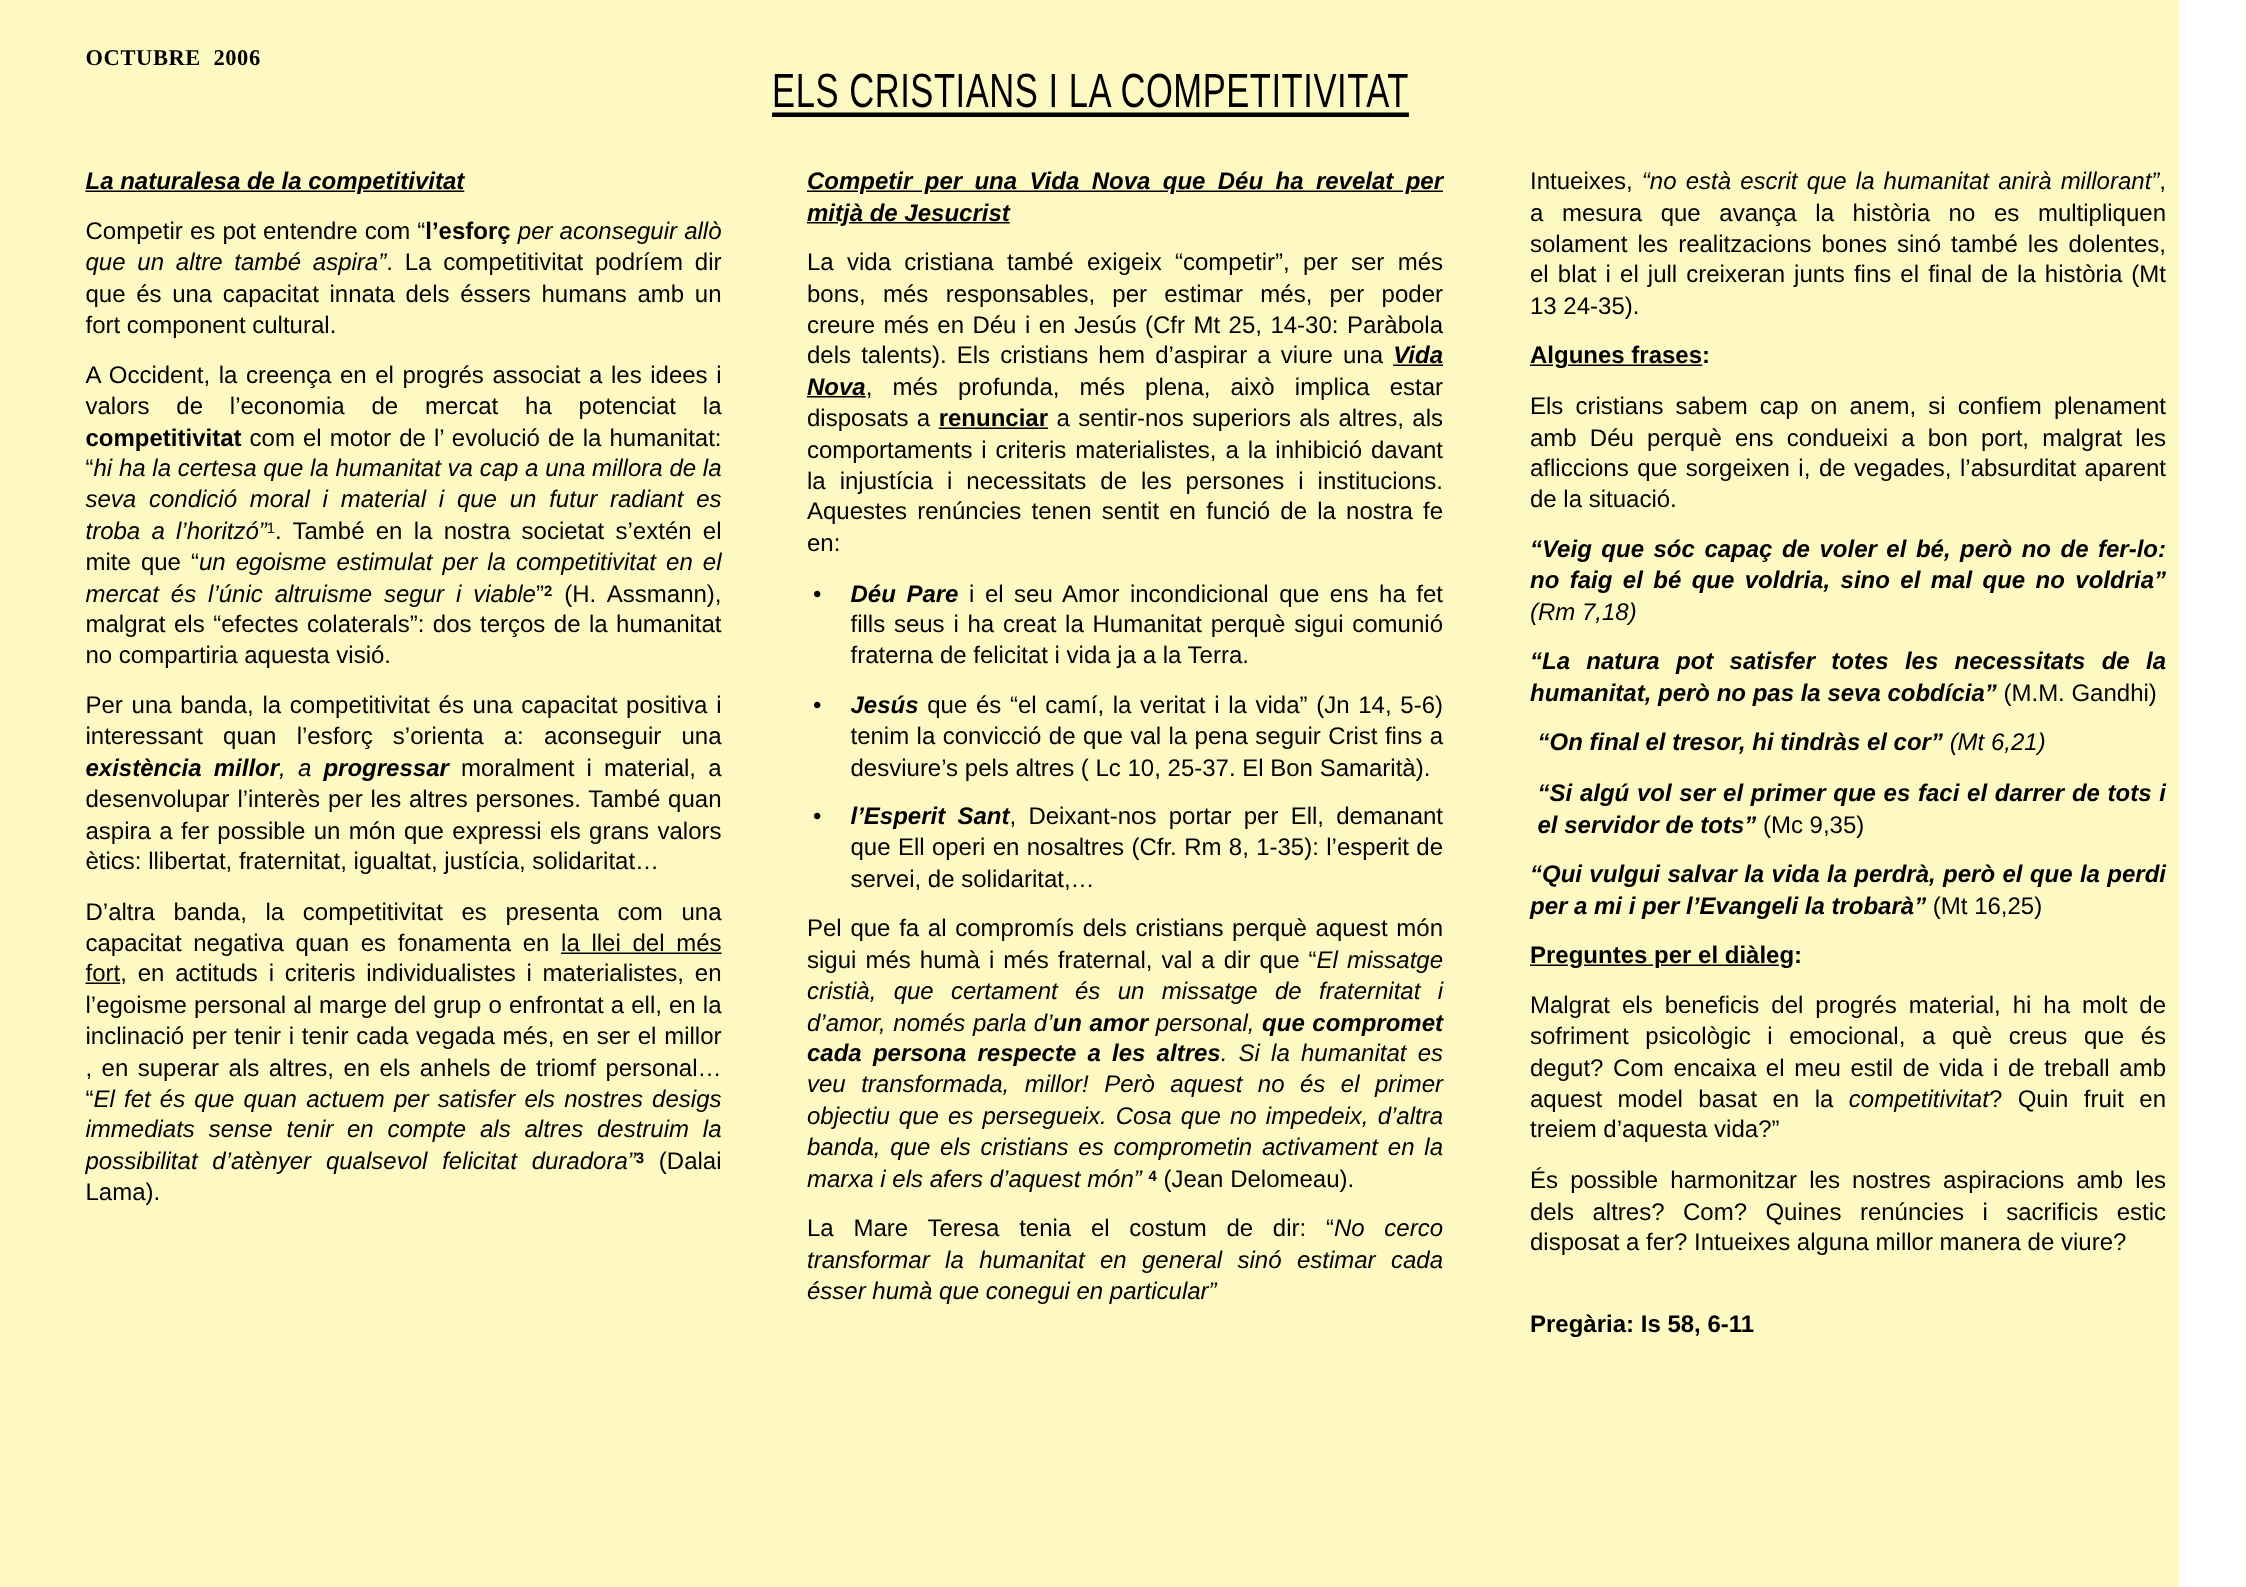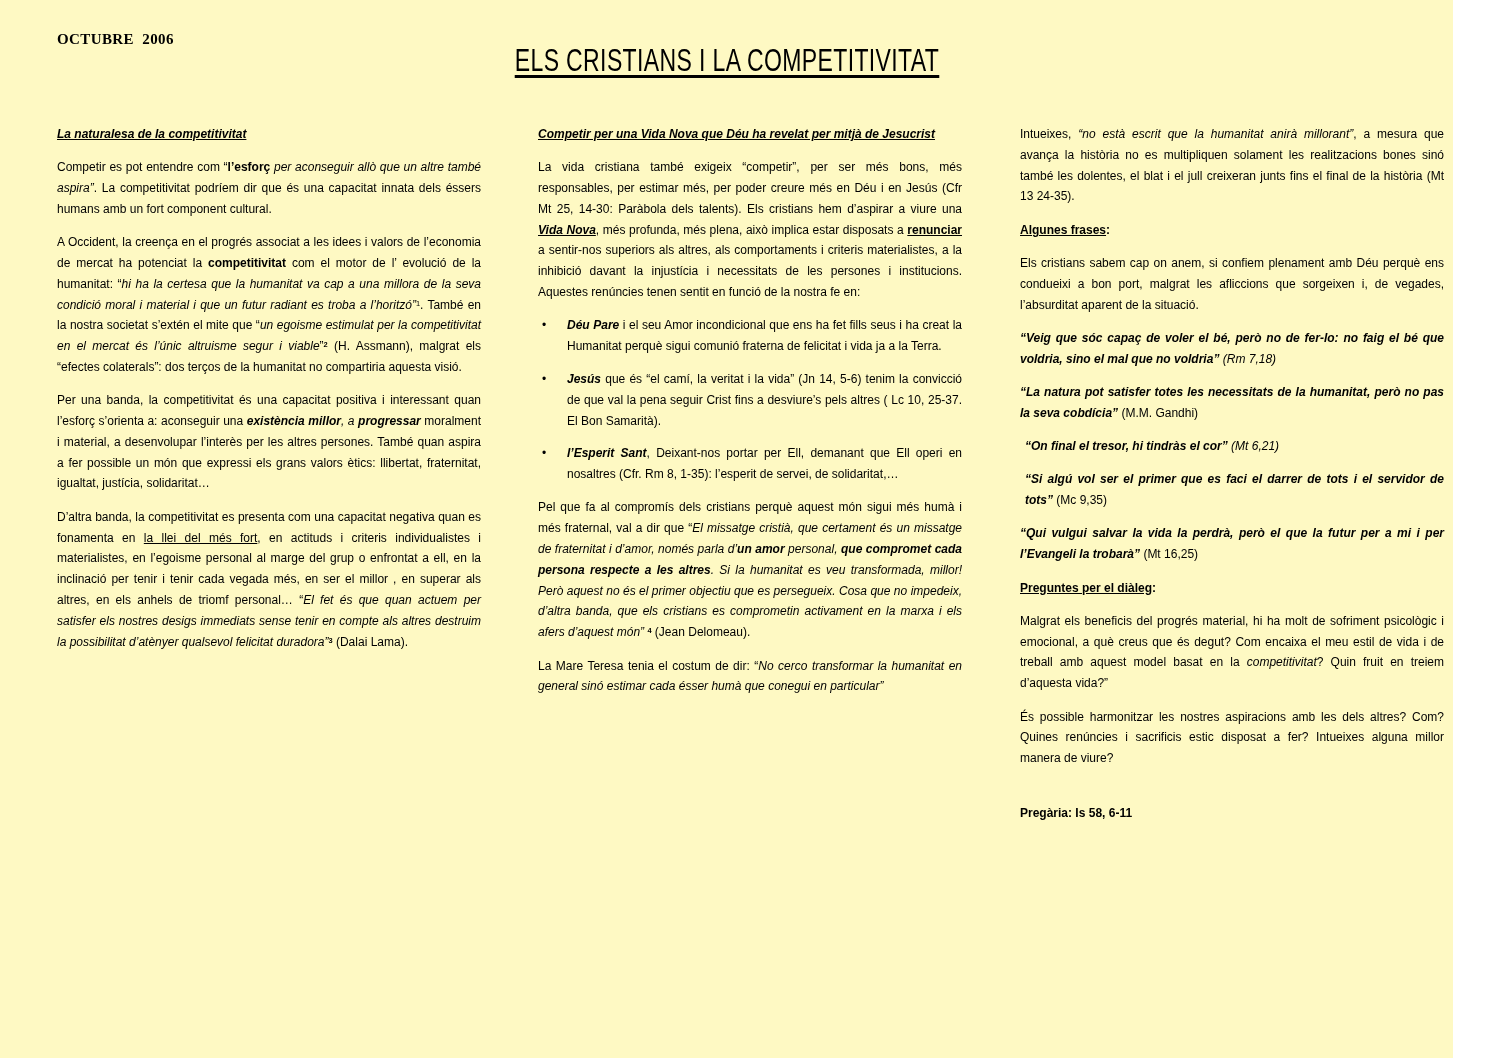--- a/index.html
+++ b/index.html
@@ -18,22 +18,22 @@
   }
   .title{
     position:absolute;top:42px;left:50%;
     transform:translateX(-50%) scaleX(.72);
     transform-origin:center top;
     font-size:32px;font-weight:400;white-space:nowrap;
     text-decoration:underline;text-underline-offset:4px;
     letter-spacing:.5px;
   }
   .col{
-    position:absolute;top:124px;width:424px;
-    font-size:12px;line-height:20.8px;
+    position:absolute;top:112px;width:424px;
+    font-size:16px;line-height:20.8px;
   }
   .col-1{left:57px;}
   .col-2{left:538px;}
   .col-3{left:1020px;}
   .col p{margin:0 0 12.5px 0;text-align:justify;}
   .col ul{margin:0 0 12.5px 0;padding:0;list-style:none;}
   .col li{margin:0 0 12px 29px;position:relative;text-align:justify;}
   .col li:last-child{margin-bottom:0;}
   .col li::before{content:"\2022";position:absolute;left:-25px;top:0;}
   sup{font-size:.62em;line-height:0;position:relative;top:-.4em;vertical-align:baseline;}
@@ -66,19 +66,19 @@
       <p><span>La Mare Teresa tenia el costum de dir: “</span><span style="font-style: italic;">No cerco transformar la humanitat en general sinó estimar cada ésser humà que conegui en particular”</span></p>
     </div>
   <div class="col col-3">
       <p><span>Intueixes, </span><span style="font-style: italic;">“no està escrit que la humanitat anirà millorant”</span><span>, a mesura que avança la història no es multipliquen solament les realitzacions bones sinó també les dolentes, el blat i el jull creixeran junts fins el final de la història (Mt 13 24-35).</span></p>
       <p><span style="font-weight: 700; text-decoration: underline;">Algunes frases</span><span style="font-weight: 700;">:</span></p>
       <p><span>Els cristians sabem cap on anem, si confiem plenament amb Déu perquè ens condueixi a bon port, malgrat les afliccions que sorgeixen i, de vegades, l’absurditat aparent de la situació.</span></p>
       <p><span style="font-weight: 700; font-style: italic;">“Veig que sóc capaç de voler el bé, però no de fer-lo: no faig el bé que voldria, sino el mal que no voldria”</span><span> </span><span style="font-style: italic;">(Rm 7,18)</span></p>
       <p><span style="font-weight: 700; font-style: italic;">“La natura pot satisfer totes les necessitats de la humanitat, però no pas la seva cobdícia”</span><span> (M.M. Gandhi)</span></p>
       <p class="indent"><span style="font-weight: 700; font-style: italic;">“On final el tresor, hi tindràs el cor”</span><span> </span><span style="font-style: italic;">(Mt 6,21)</span></p>
       <p class="indent"><span style="font-weight: 700; font-style: italic; margin-top: 45px;">“Si algú vol ser el primer que es faci el darrer de tots i el servidor de tots”</span><span> (Mc 9,35)</span></p>
-      <p><span style="font-weight: 700; font-style: italic;">“Qui vulgui salvar la vida la perdrà, però el que la futur per a mi i per l’Evangeli la trobarà”</span><span> (Mt 16,25)</span></p>
+      <p><span style="font-weight: 700; font-style: italic;">“Qui vulgui salvar la vida la perdrà, però el que la perdi per a mi i per l’Evangeli la trobarà”</span><span> (Mt 16,25)</span></p>
       <p class="gap-md"><span style="font-weight: 700; text-decoration: underline;">Preguntes per el diàleg</span><span style="font-weight: 700;">:</span></p>
       <p><span>Malgrat els beneficis del progrés material, hi ha molt de sofriment psicològic i emocional, a què creus que és degut? Com encaixa el meu estil de vida i de treball amb aquest model basat en la </span><span style="font-style: italic;">competitivitat</span><span>? Quin fruit en treiem d’aquesta vida?”</span></p>
       <p><span>És possible harmonitzar les nostres aspiracions amb les dels altres? Com? Quines renúncies i sacrificis estic disposat a fer? Intueixes alguna millor manera de viure?</span></p>
       <p class="gap-lg"><span style="font-weight: 700;">Pregària: Is 58, 6-11</span></p>
     </div>
 </div>
 
 </body></html>

